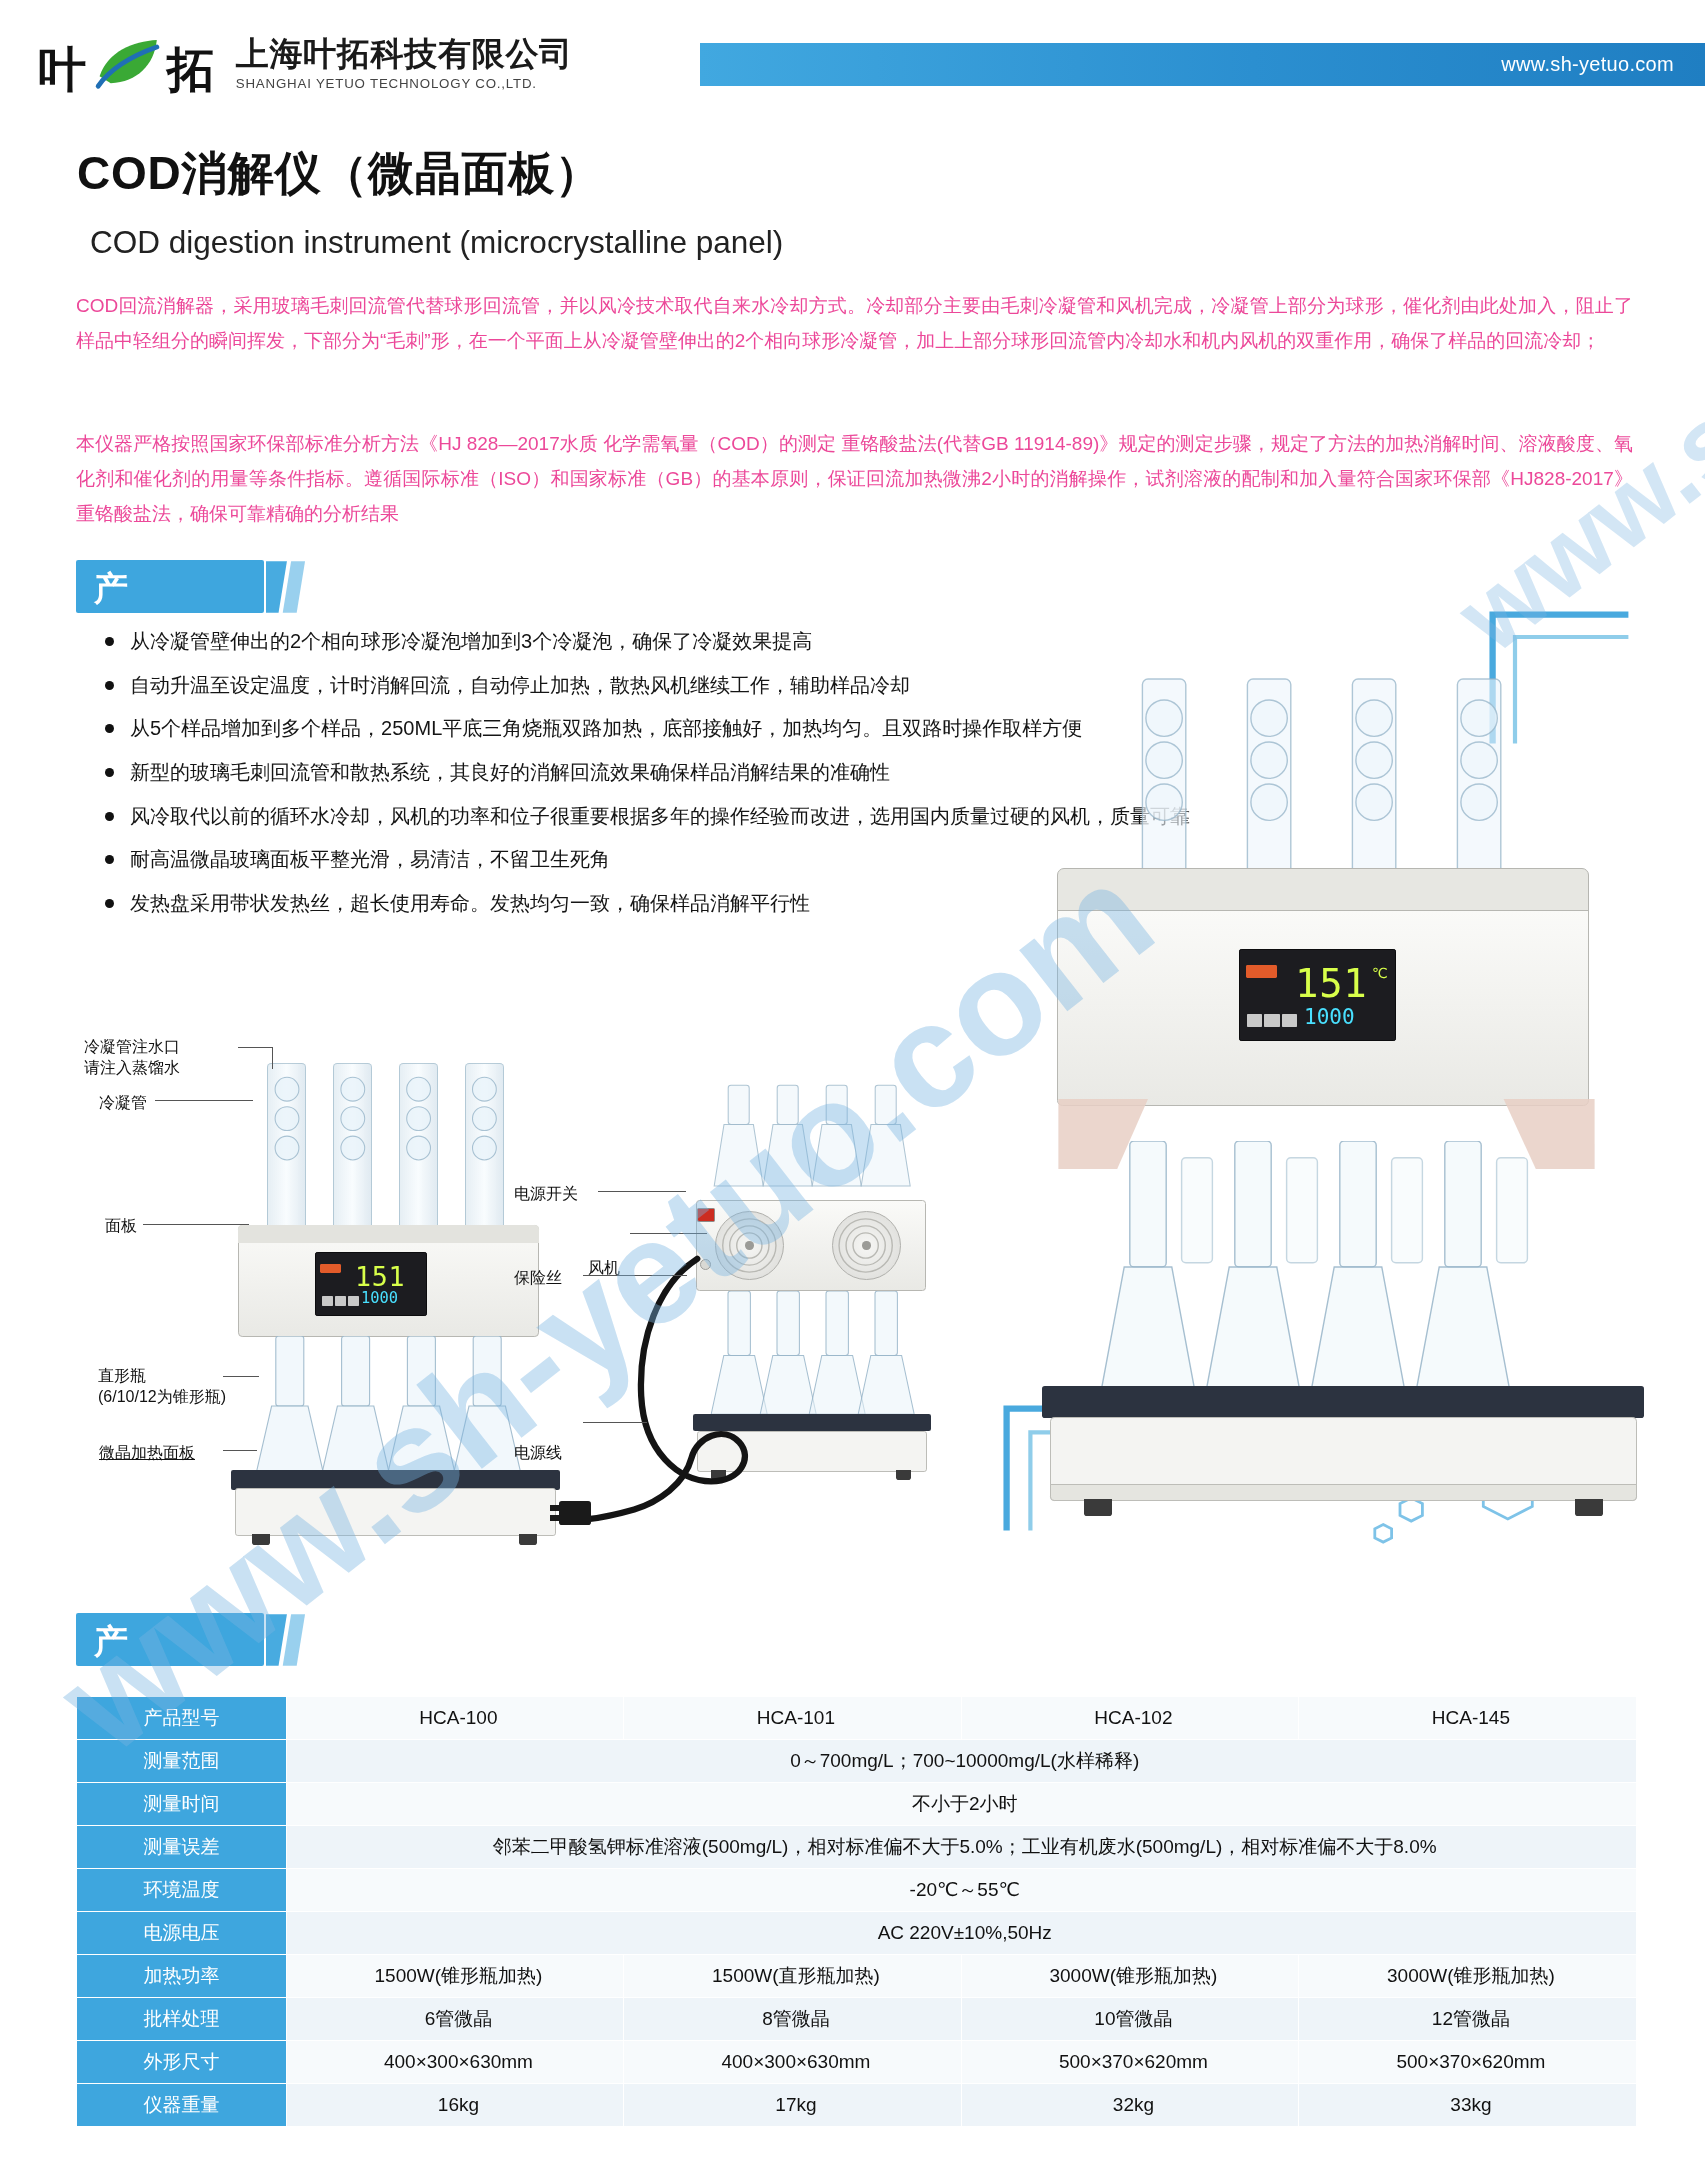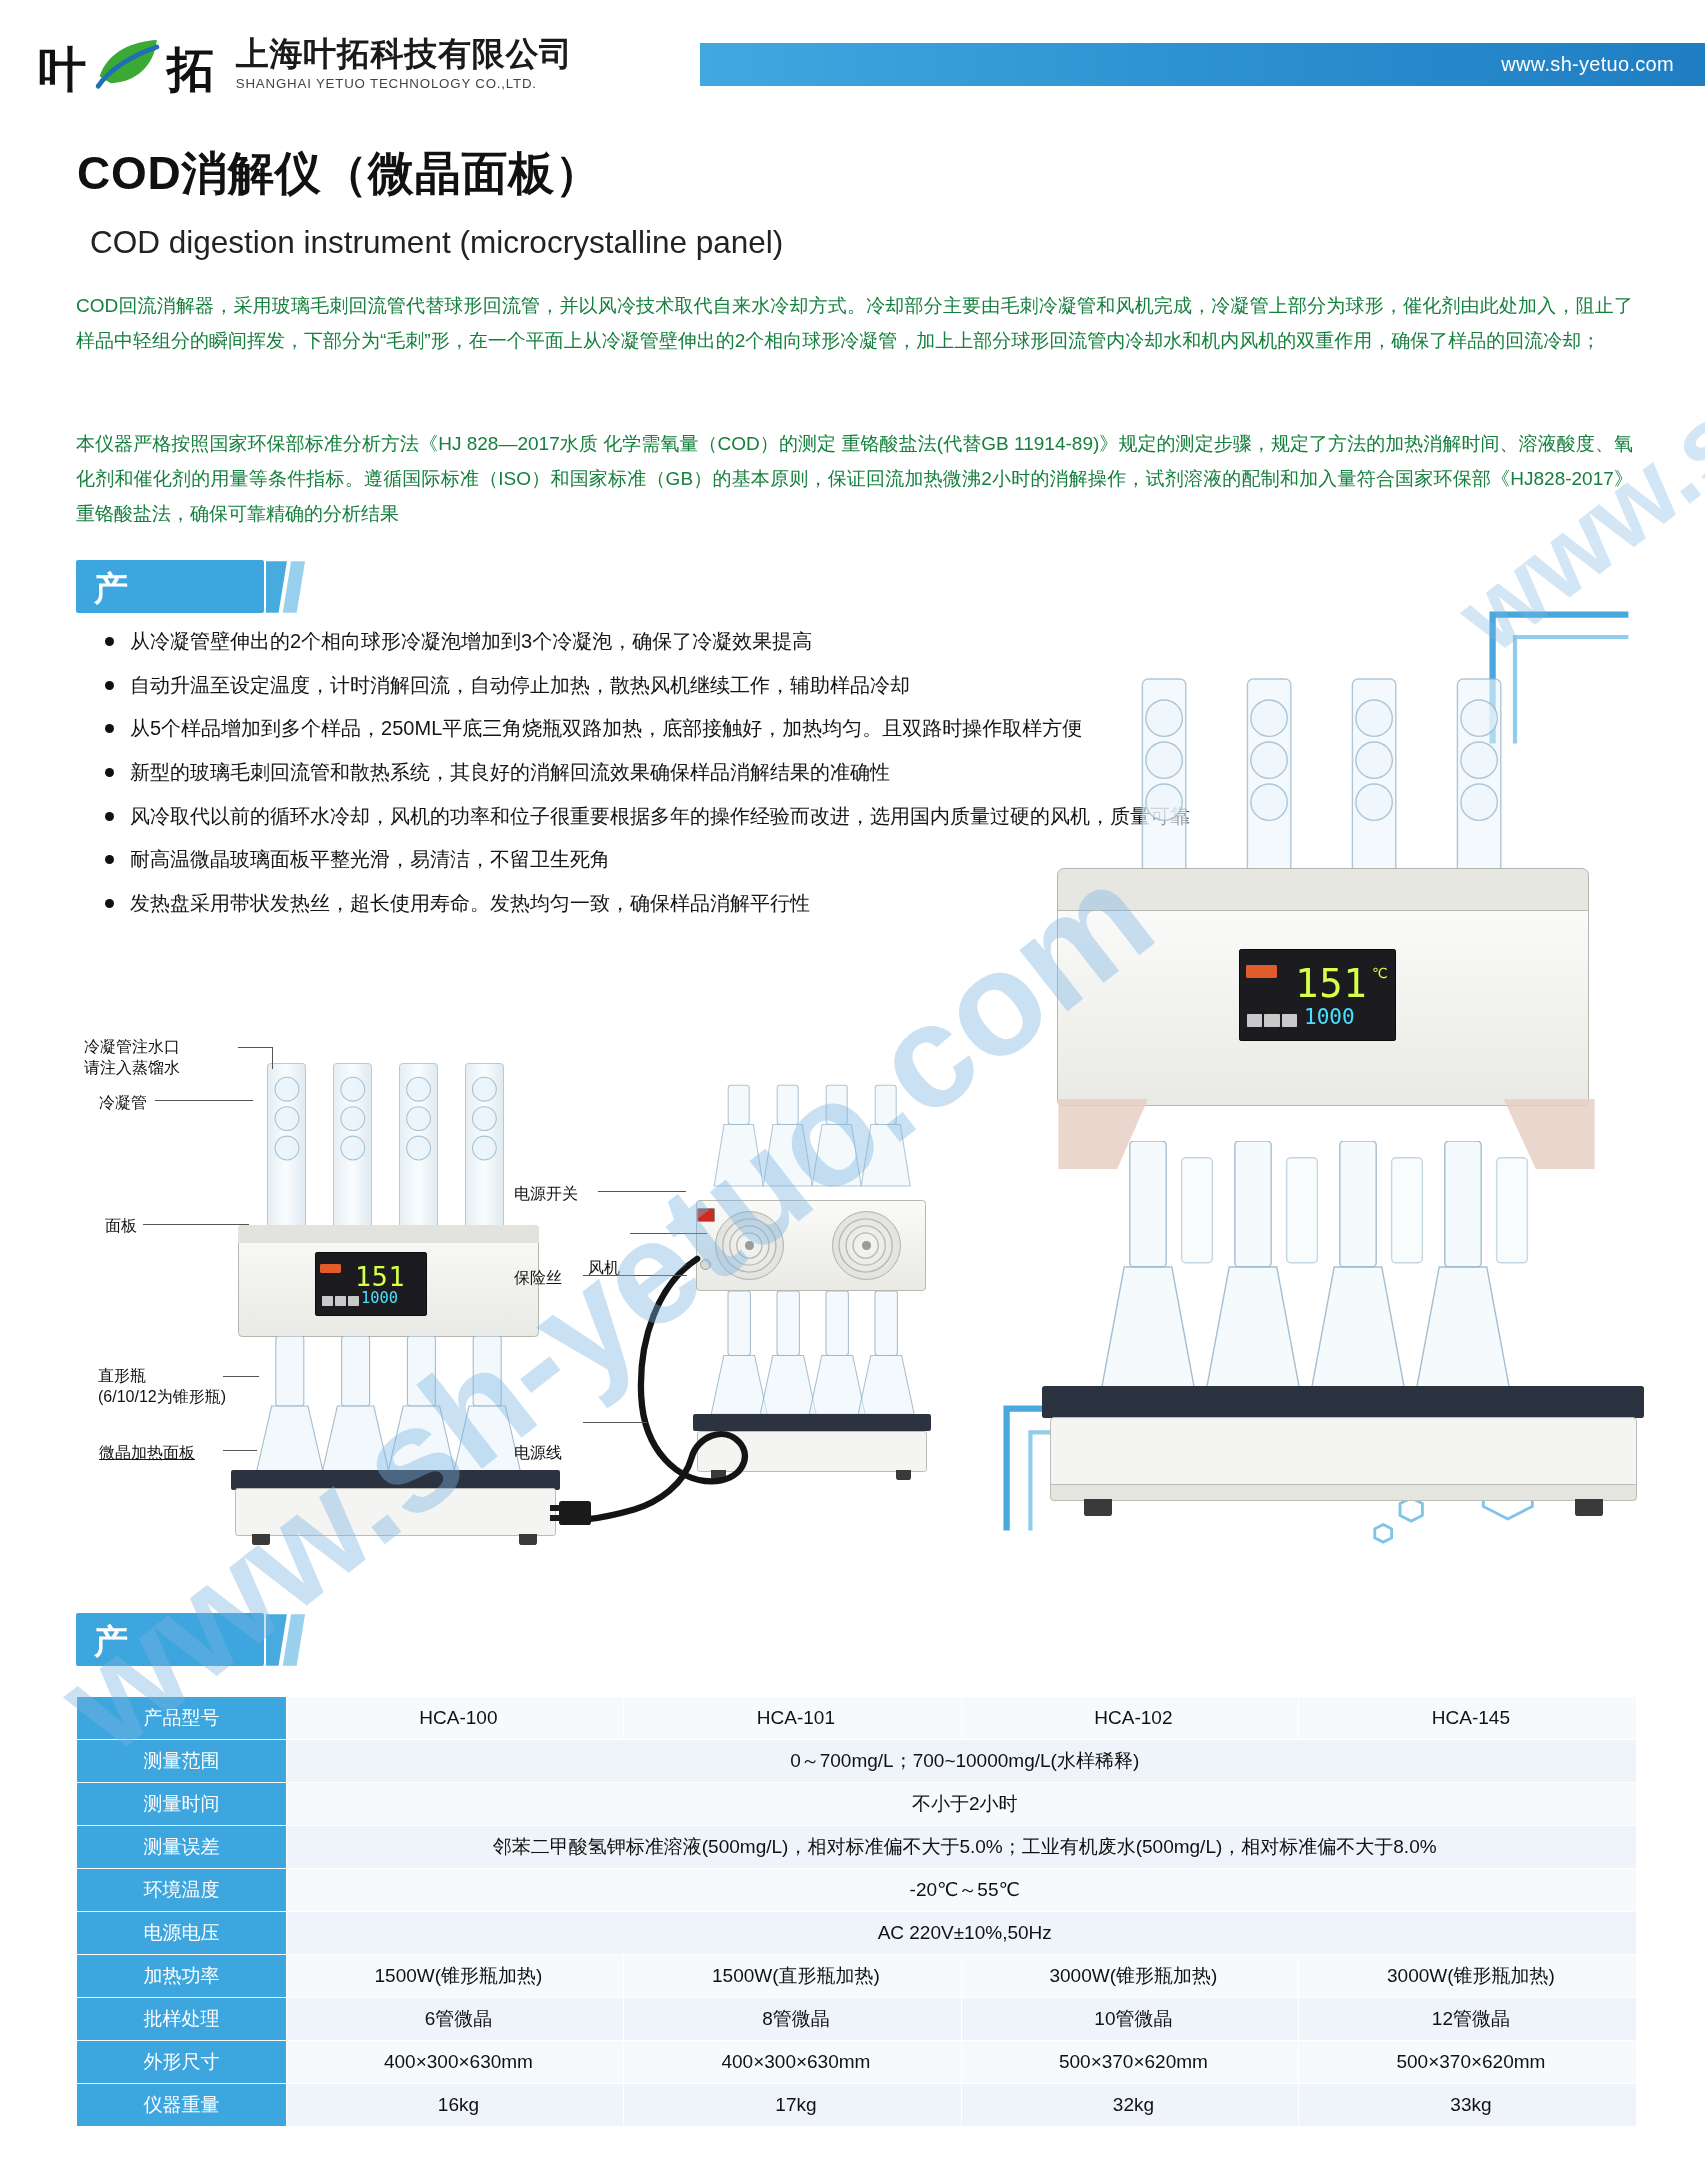--- a/index.html
+++ b/index.html
@@ -125,21 +125,21 @@
     font-weight: 400;
   }
 
   
   .para {
     position: absolute;
     left: 76px;
     width: 1557px;
     font-size: 19px;
     line-height: 35px;
-    color: #15803d;
+    color: #ec4899;
     text-align: justify;
   }
   .para-1 { top: 288px; }
   .para-2 { top: 426px; }
 
   
   .sec-head {
     position: absolute;
     height: 53px;
   }

